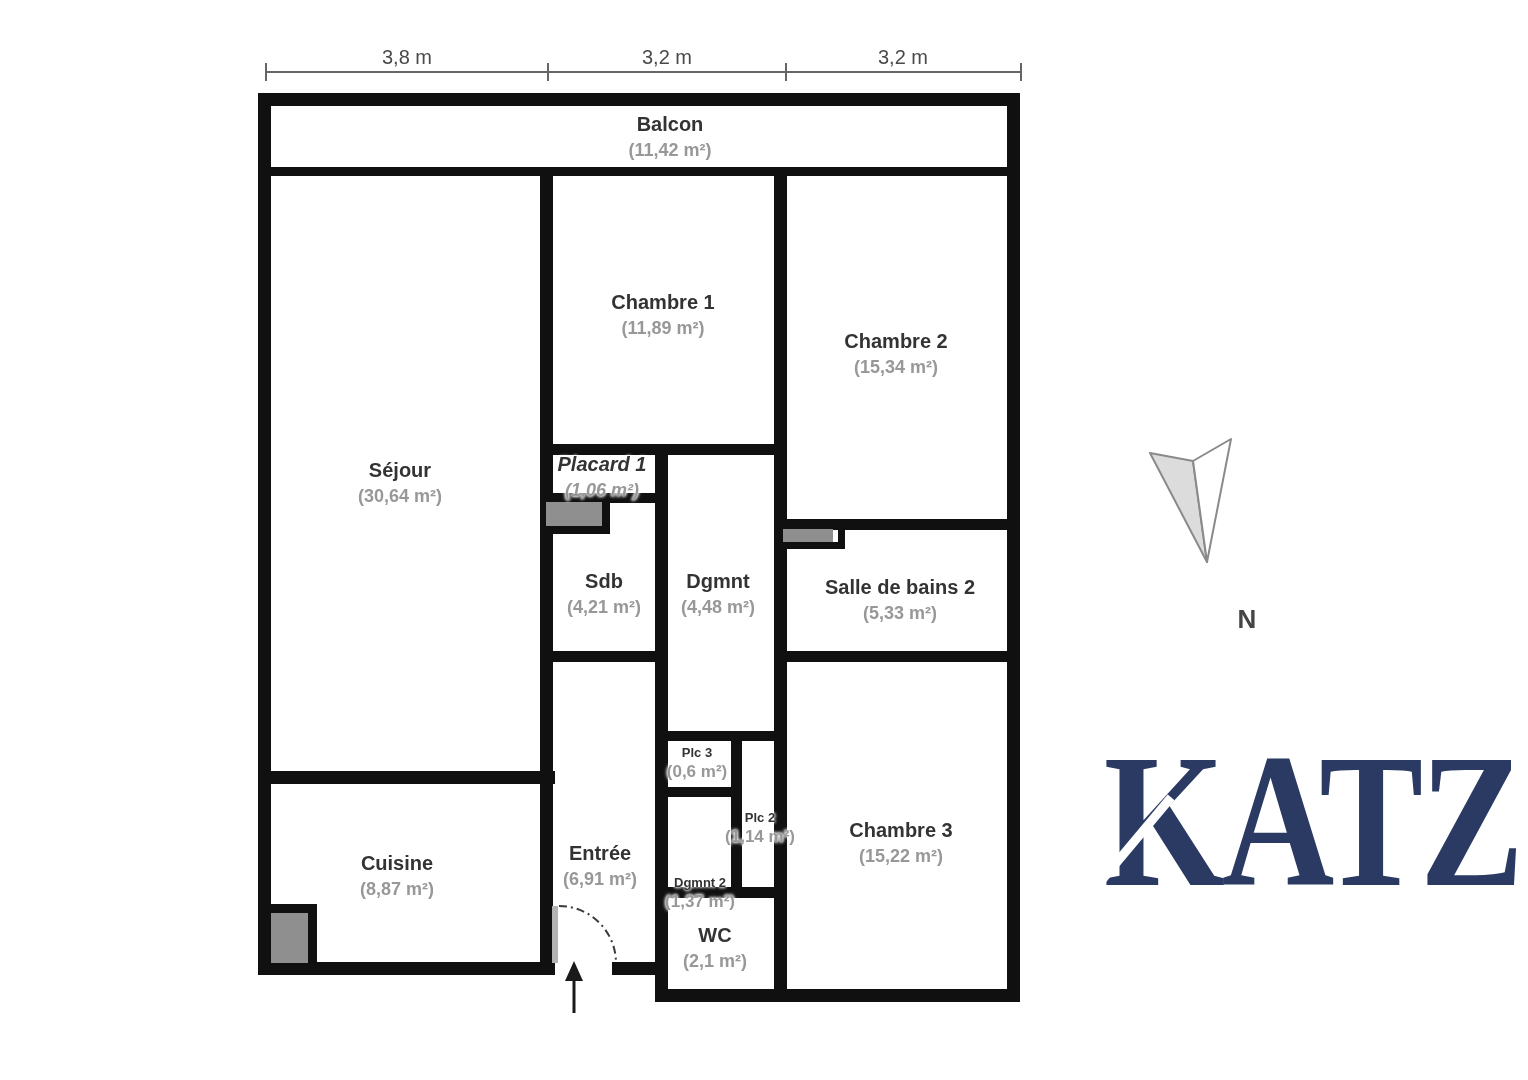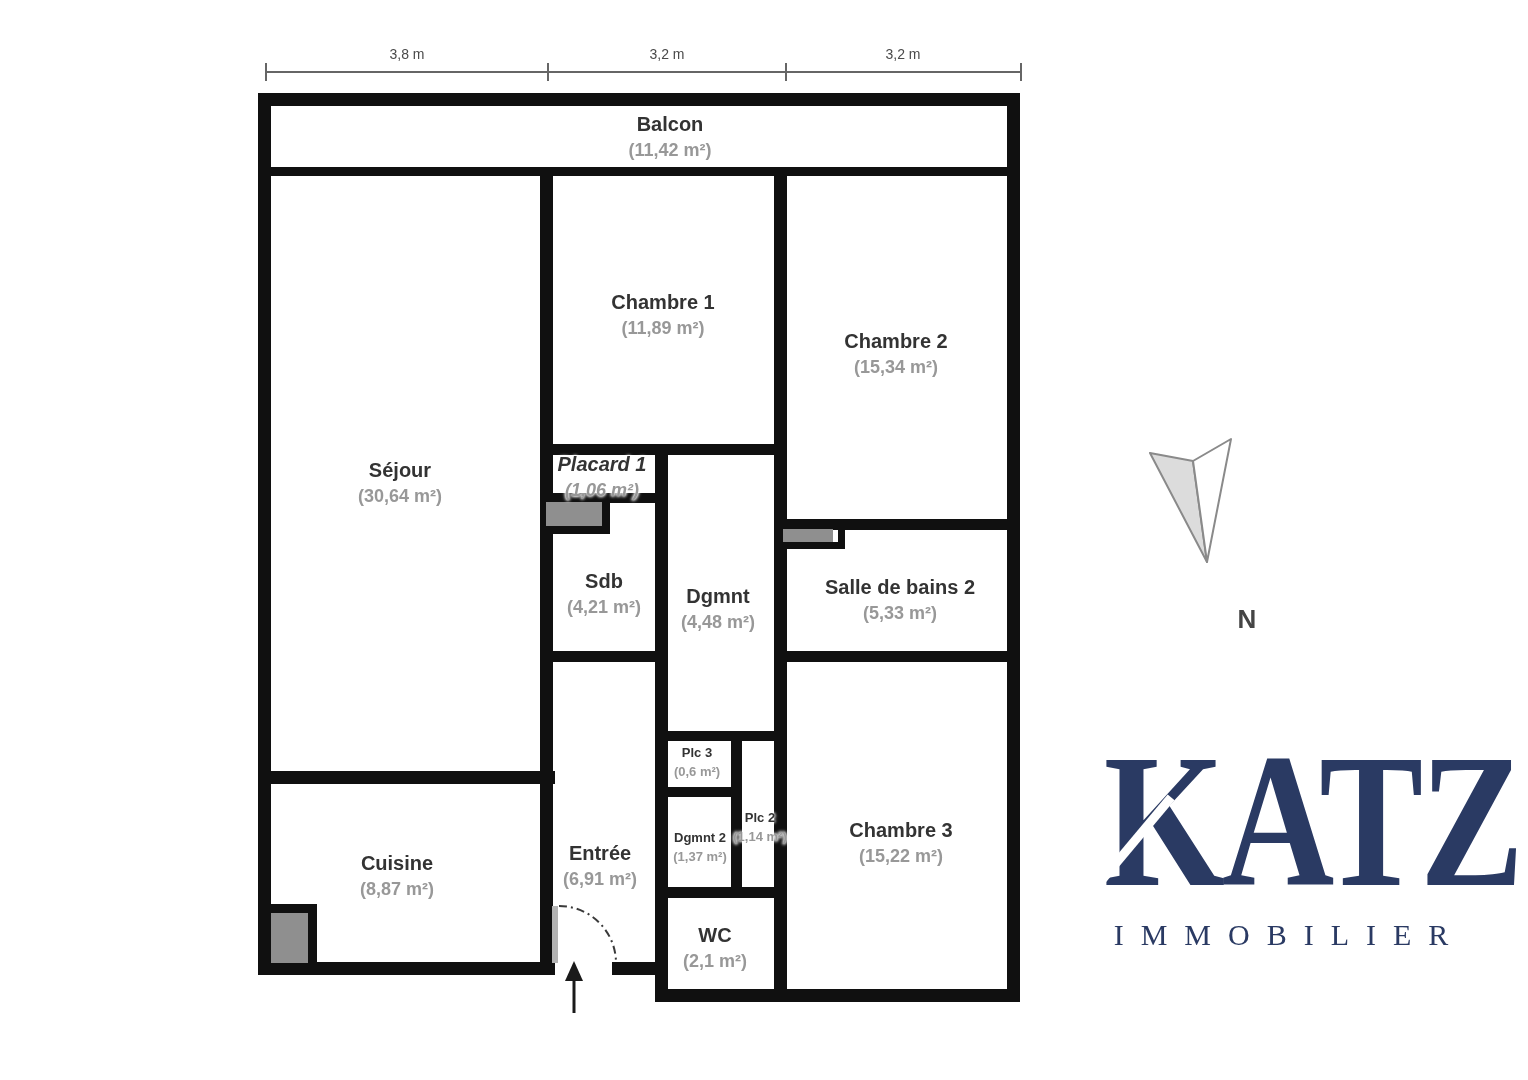--- a/index.html
+++ b/index.html
@@ -8,22 +8,22 @@
   .wall{position:absolute;background:var(--wall,#101010);z-index:2;}
   .fixture-gray{position:absolute;background:var(--fixture,#8f8f8f);z-index:3;}
   .fixture-black{position:absolute;background:var(--wall,#101010);z-index:3;}
   .door-leaf{position:absolute;background:#b3b3b3;z-index:3;}
   #overlay{position:absolute;left:0;top:0;z-index:4;pointer-events:none;}
   .room-label{position:absolute;transform:translateX(-50%);text-align:center;z-index:5;
               white-space:nowrap;text-shadow:0 0 3px #fff,0 0 3px #fff,0 0 4px #fff;}
   .room-label .rn{font-size:20px;font-weight:700;color:var(--room-name,#333);line-height:26px;}
   .room-label .ra{font-size:18px;font-weight:700;color:var(--room-area,#989898);line-height:26px;}
   .room-label.small .rn{font-size:13px;line-height:19px;}
-  .room-label.small .ra{font-size:13px;line-height:19px;}
-  .dim-label{position:absolute;transform:translateX(-50%);font-size:14px;color:#4a4a4a;
+  .room-label.small .ra{font-size:17px;line-height:19px;}
+  .dim-label{position:absolute;transform:translateX(-50%);font-size:20px;color:#4a4a4a;
              z-index:5;white-space:nowrap;}
   .north-n{position:absolute;transform:translate(-50%,-50%);font-size:26px;font-weight:600;
            color:#454545;z-index:5;}
   #logo{position:absolute;left:1058px;top:726px;width:446px;text-align:center;z-index:5;}
   #logo .brand{display:inline-block;font-family:"Liberation Serif", serif;font-weight:700;
                font-size:190px;line-height:1.0;color:var(--brand,#2a3a63);
                transform:scaleX(0.82);transform-origin:50% 50%;letter-spacing:-4px;}
   #logo .k-slash{position:absolute;left:8px;top:116px;width:128px;height:9px;background:#fff;
                  transform:rotate(130deg);z-index:6;}
   #logo .subtitle{margin-top:2px;font-family:"Liberation Serif", serif;font-weight:500;
@@ -112,56 +112,55 @@
     <div class="ra">(15,34 m²)</div>
   </div>
   <div class="room-label" style="left:602px;top:451px;font-style:italic;">
     <div class="rn">Placard 1</div>
     <div class="ra">(1,06 m²)</div>
   </div>
   <div class="room-label" style="left:604px;top:568px;">
     <div class="rn">Sdb</div>
     <div class="ra">(4,21 m²)</div>
   </div>
-  <div class="room-label" style="left:718px;top:568px;margin-top:15px;">
+  <div class="room-label" style="left:718px;top:568px;">
     <div class="rn">Dgmnt</div>
     <div class="ra">(4,48 m²)</div>
   </div>
   <div class="room-label" style="left:900px;top:574px;">
     <div class="rn">Salle de bains 2</div>
     <div class="ra">(5,33 m²)</div>
   </div>
   <div class="room-label" style="left:600px;top:792px;margin-top:48px;">
     <div class="rn">Entrée</div>
     <div class="ra">(6,91 m²)</div>
   </div>
   <div class="room-label small" style="left:697px;top:743px;">
     <div class="rn">Plc 3</div>
     <div class="ra">(0,6 m²)</div>
   </div>
   <div class="room-label small" style="left:760px;top:808px;">
     <div class="rn">Plc 2</div>
     <div class="ra">(1,14 m²)</div>
   </div>
-  <div class="room-label small" style="left:700px;top:828px;">
+  <div class="room-label small" style="left:700px;top:873px;">
     <div class="rn">Dgmnt 2</div>
     <div class="ra">(1,37 m²)</div>
   </div>
   <div class="room-label" style="left:901px;top:817px;">
     <div class="rn">Chambre 3</div>
     <div class="ra">(15,22 m²)</div>
   </div>
   <div class="room-label" style="left:397px;top:850px;">
     <div class="rn">Cuisine</div>
     <div class="ra">(8,87 m²)</div>
   </div>
   <div class="room-label" style="left:715px;top:922px;">
     <div class="rn">WC</div>
     <div class="ra">(2,1 m²)</div>
   </div>
 
   <div id="logo">
     <span class="brand">KATZ</span>
     <div class="k-slash"></div>
-    <div class="subtitle">IMMOBILIER</div>
   </div>
 
 </div>
 
 </body></html>

